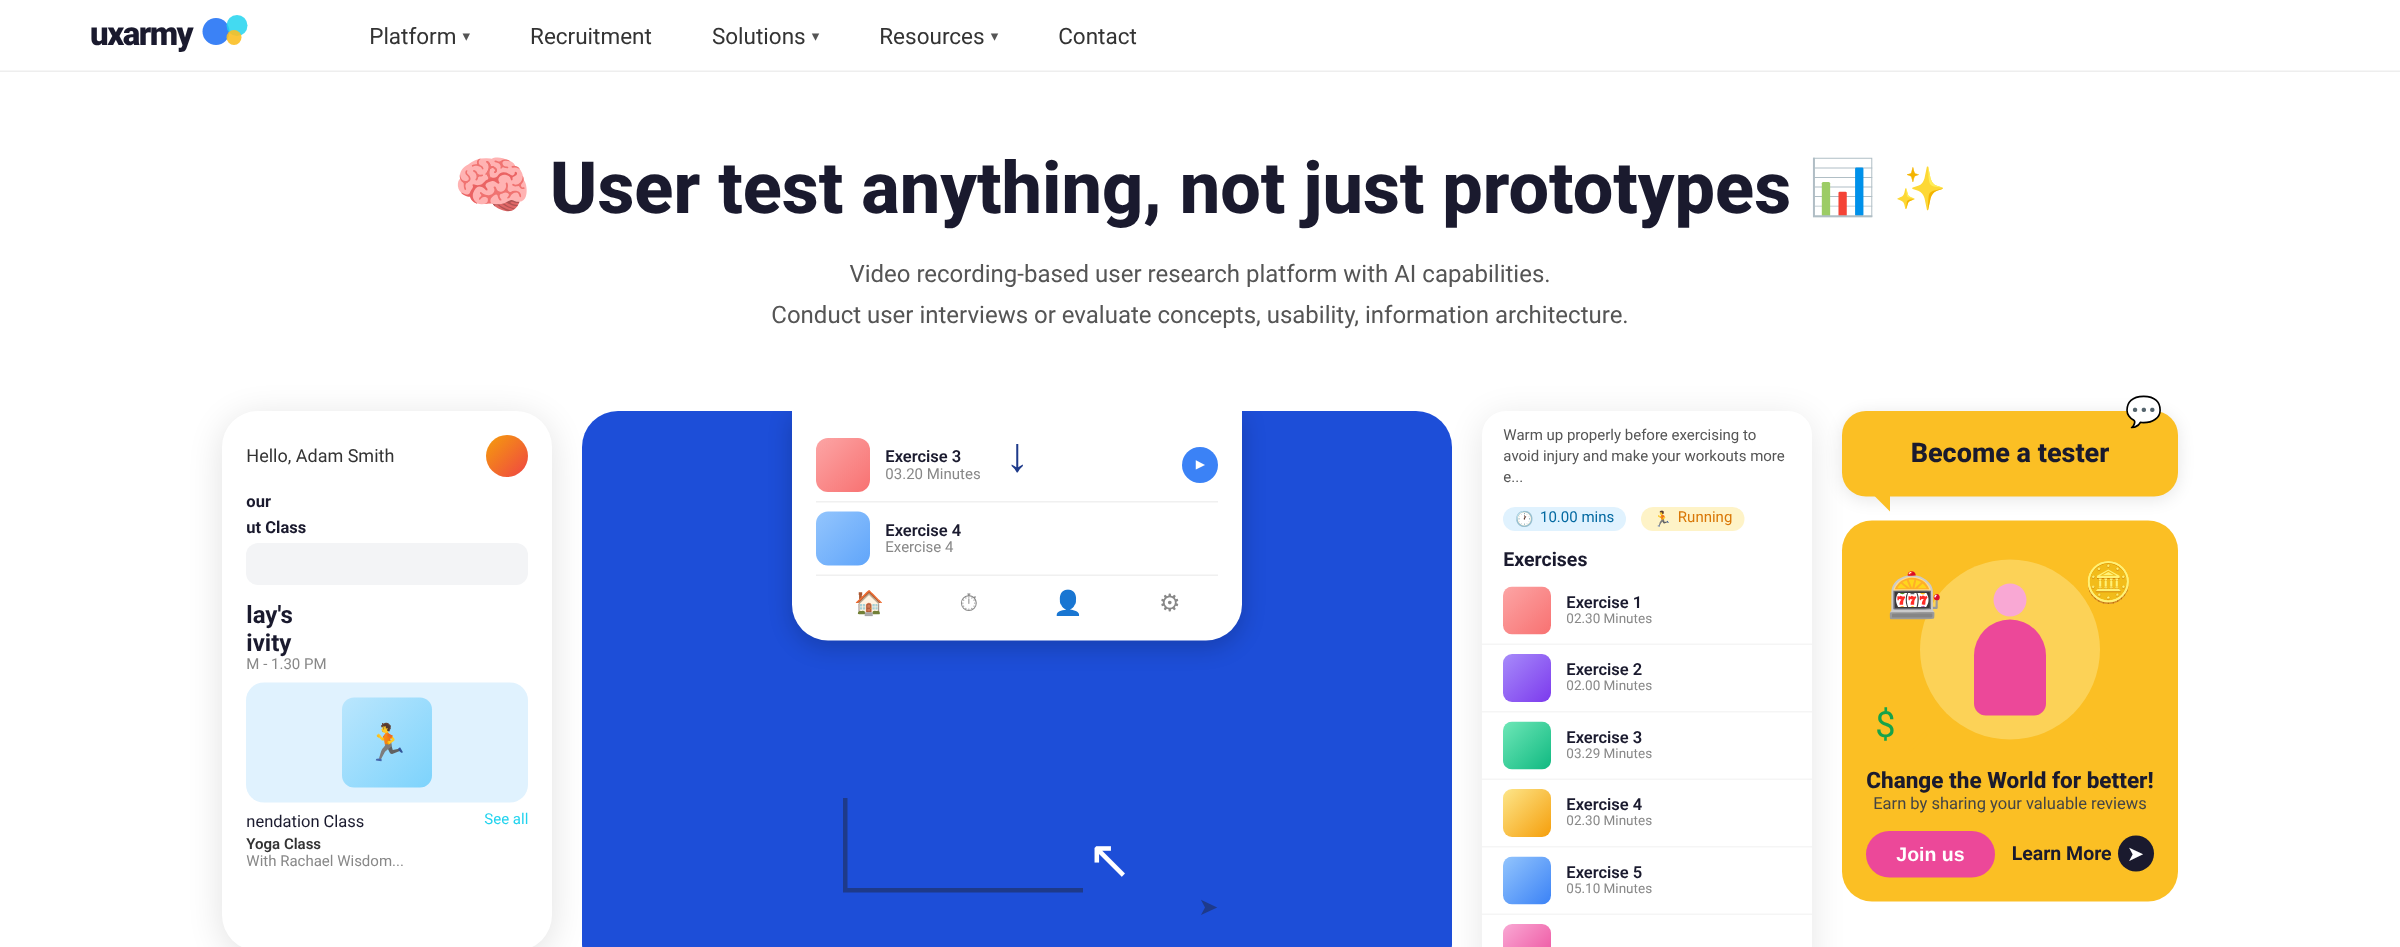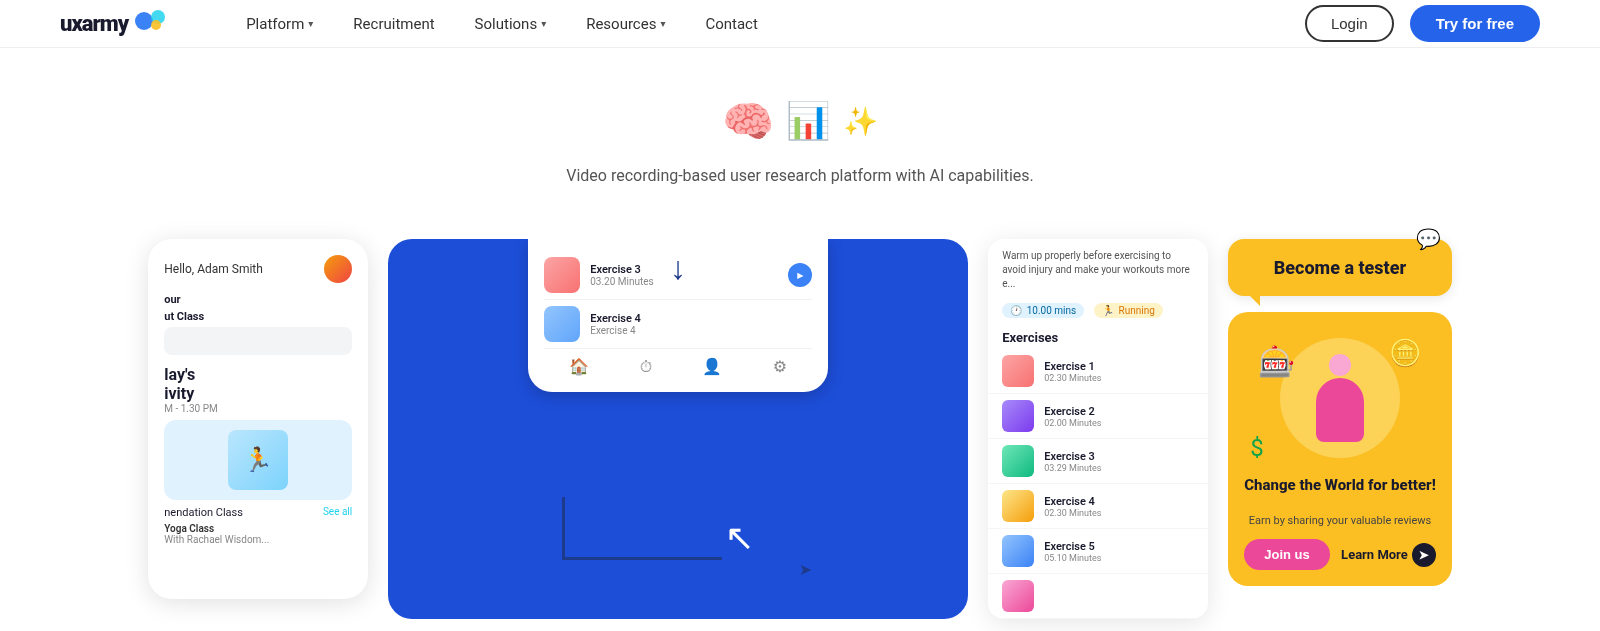--- a/index.html
+++ b/index.html
@@ -408,21 +408,21 @@
       font-size: 15px;
       font-weight: 800;
       color: #1a1a2e;
       text-align: center;
       margin-top: 8px;
     }
     .card-subtitle {
       font-size: 11px;
       color: #444;
       text-align: center;
-      margin-top: 20px;
+      margin-top: 0;
     }
     .card-actions {
       display: flex;
       align-items: center;
       justify-content: space-between;
       margin-top: 12px;
     }
     .join-us-btn {
       background: #ec4899;
       color: #fff;
@@ -483,34 +483,32 @@
     </a>
     <a class="nav-link">
       <span>Resources</span>
       <span class="chevron">▾</span>
     </a>
     <a class="nav-link">
       <span>Contact</span>
     </a>
   </div>
 
-  <div class="nav-actions">
-    <button class="btn-login">Login</button>
-    <button class="btn-try">Try for free</button>
-  </div>
 </nav>
 
 <section class="hero">
   <h1 class="hero-title">
     <span style="font-size:42px;">🧠</span>
+    <span>User test anything, not just prototypes</span>
     <span style="font-size:36px;">📊</span>
     <span style="font-size:28px;color:#22d3ee;">✨</span>
   </h1>
   <p class="hero-subtitle">
     <span>Video recording-based user research platform with AI capabilities.</span><br>
+    <span>Conduct user interviews or evaluate concepts, usability, information architecture.</span>
   </p>
 </section>
 
 <div class="demo-section">
 
   <div class="phone-mockup-left">
     <div class="phone-hello">
       <span>Hello, Adam Smith</span>
       <div class="avatar-circle"></div>
     </div>

